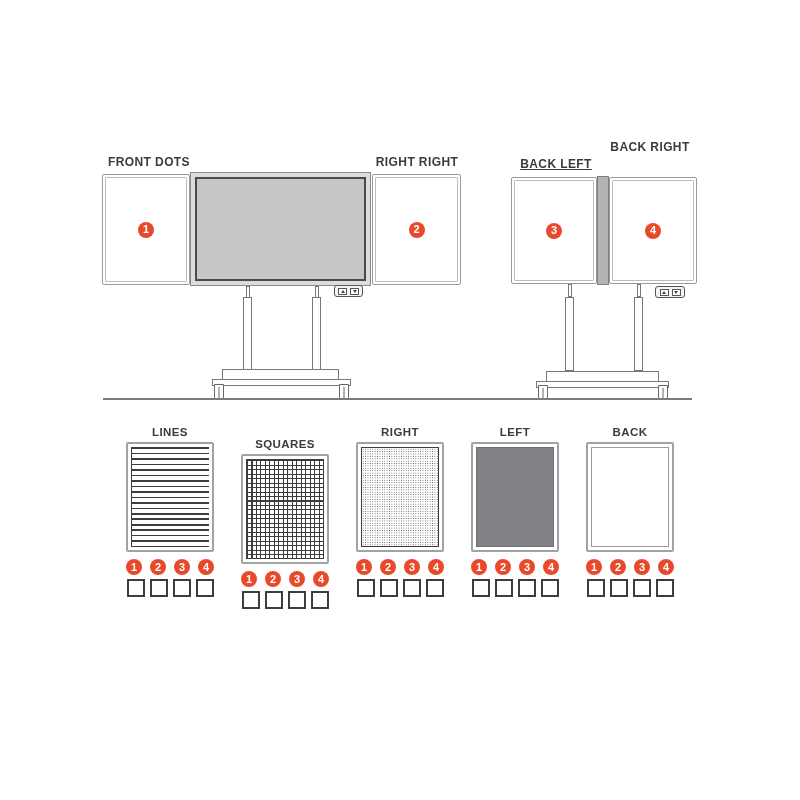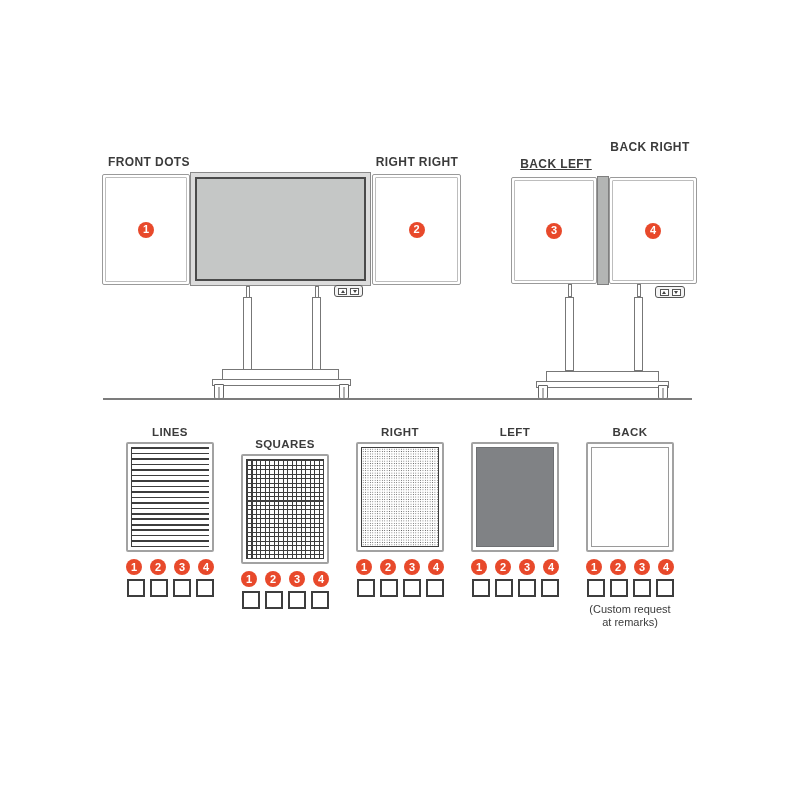--- a/index.html
+++ b/index.html
@@ -223,19 +223,15 @@
       <span class="badge">2</span>
       <span class="badge">3</span>
       <span class="badge">4</span>
     </div>
     <div class="checkbox-row">
       <span class="checkbox"></span>
       <span class="checkbox"></span>
       <span class="checkbox"></span>
       <span class="checkbox"></span>
     </div>
-    <div class="note" style="margin-top:6px;">
-      <div>(Custom request</div>
-      <div>at remarks)</div>
-    </div>
   </div>
 
 </div>
 
 </body></html>

